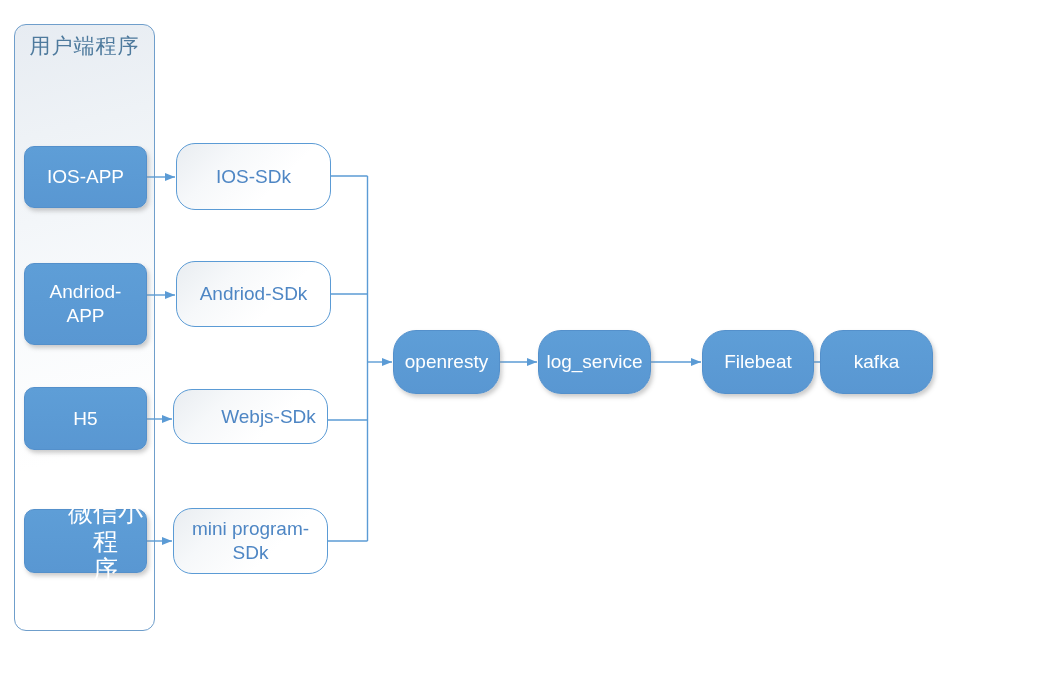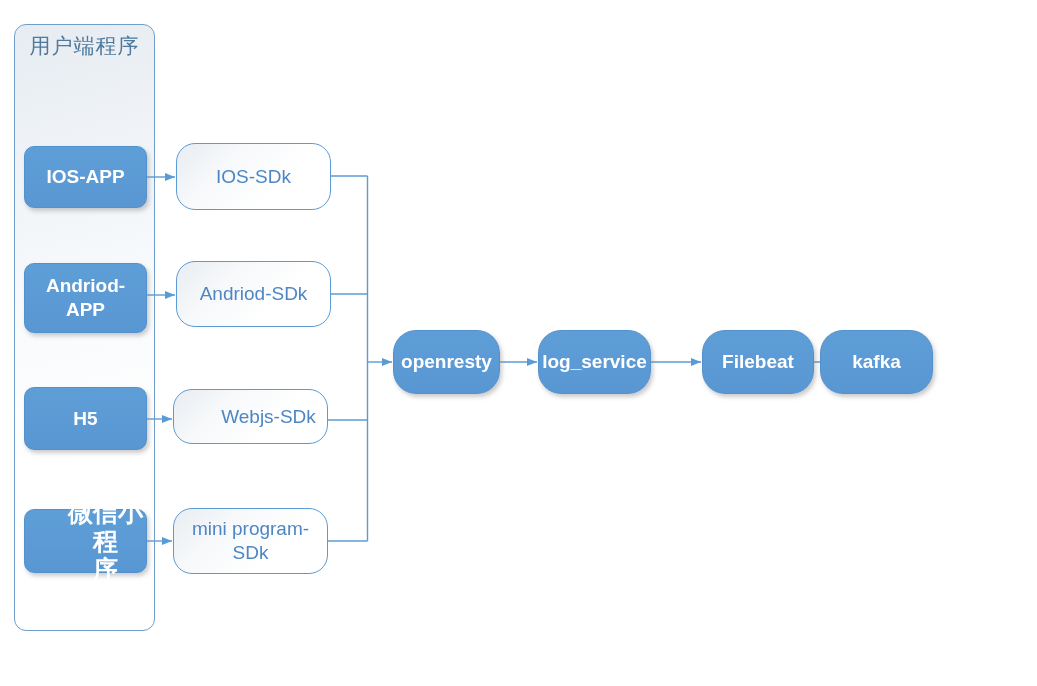--- a/index.html
+++ b/index.html
@@ -43,35 +43,34 @@
     box-sizing: border-box;
     z-index: 2;
   }
   .blue {
     background: linear-gradient(180deg, #5e9ed7 0%, #5997d2 100%);
     border: 1px solid #5490cb;
     color: #ffffff;
     font-size: 19px;
     border-radius: 10px;
     box-shadow: 2px 3px 4px rgba(140,140,140,0.45);
-    font-weight: bold;
   }
   .outline {
     background: linear-gradient(135deg, #e9edf1 0%, #f6f8fa 30%, #ffffff 65%);
     border: 1.4px solid #5b9bd5;
     color: #4e86c4;
     font-size: 19px;
     border-radius: 19px;
   }
   .pipe { border-radius: 23px; }
   .cjk { font-size: 25px; line-height: 1.15; padding-left: 40px; }
 
   
   .p-ios-app      { left: 24px;  top: 146px; width: 123px; height: 62px; }
-  .p-andriod-app  { left: 24px;  top: 263px; width: 123px; height: 70px; }
+  .p-andriod-app  { left: 24px;  top: 263px; width: 123px; height: 82px; }
   .p-h5           { left: 24px;  top: 387px; width: 123px; height: 63px; }
   .p-wechat       { left: 24px;  top: 509px; width: 123px; height: 64px; }
 
   .p-ios-sdk      { left: 176px; top: 143px; width: 155px; height: 67px; }
   .p-andriod-sdk  { left: 176px; top: 261px; width: 155px; height: 66px; }
   .p-webjs-sdk    { left: 173px; top: 389px; width: 155px; height: 55px; padding-left: 36px; }
   .p-mini-sdk     { left: 173px; top: 508px; width: 155px; height: 66px; }
 
   .p-openresty    { left: 393px; top: 330px; width: 107px; height: 64px; }
   .p-log-service  { left: 538px; top: 330px; width: 113px; height: 64px; }

